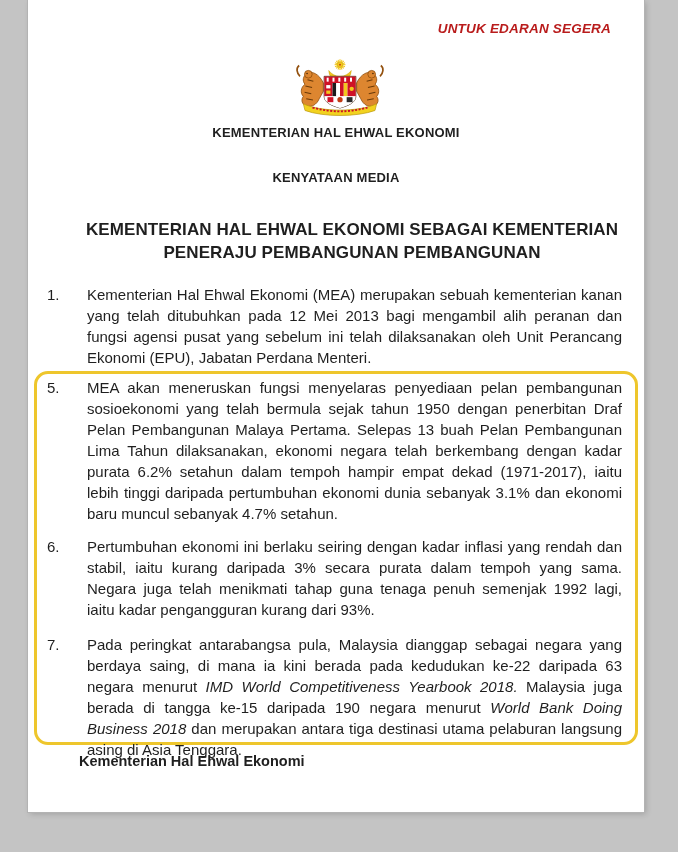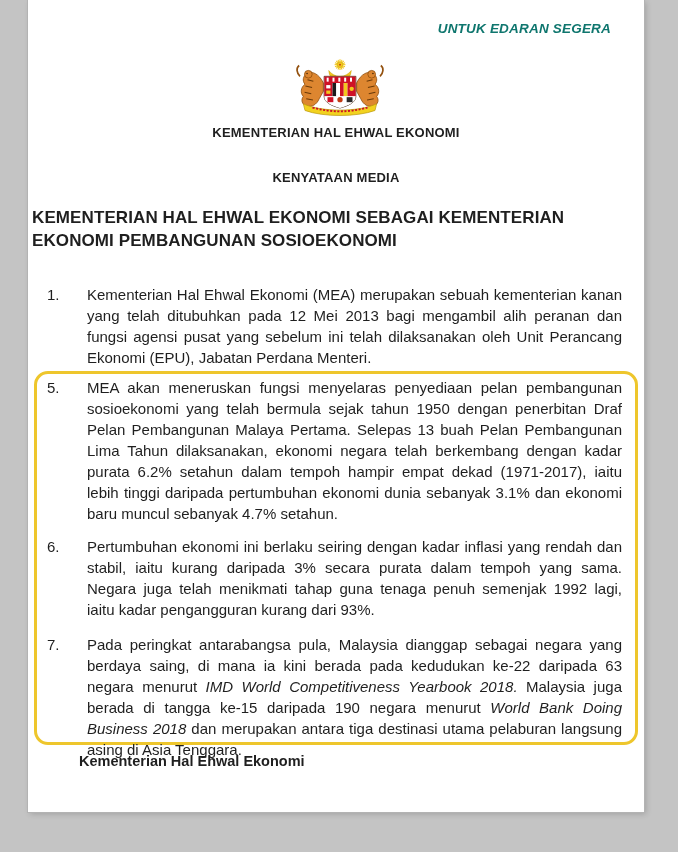--- a/index.html
+++ b/index.html
@@ -21,21 +21,21 @@
     background: #ffffff;
     box-shadow: 0 0 0 1px #b3b3b3, 2px 2px 6px rgba(0,0,0,0.18);
   }
   .notice {
     position: absolute;
     top: 21px;
     right: 33px;
     font-size: 13.5px;
     font-weight: bold;
     font-style: italic;
-    color: #0f766e;
+    color: #b91c1c;
     letter-spacing: 0.2px;
     white-space: nowrap;
   }
   .logo {
     position: absolute;
     top: 55px;
     left: 262px;
     width: 100px;
     height: 66px;
   }
@@ -58,21 +58,22 @@
     font-size: 13px;
     font-weight: bold;
     letter-spacing: 0.2px;
     margin-top: 28px;
   }
   .doc-title {
     position: absolute;
     top: 202px;
     left: 0;
     width: 100%;
-    margin: 4px;
+    margin: 16px;
+    text-align: center;
     font-size: 17px;
     font-weight: bold;
     line-height: 23px;
     letter-spacing: 0.1px;
   }
   .doc-title span { display: block; }
   .para {
     position: absolute;
     left: 19px;
     width: 575px;
@@ -184,21 +185,21 @@
       </g>
     </svg>
   </div>
 
   <div class="org-name">KEMENTERIAN HAL EHWAL EKONOMI</div>
 
   <div class="doc-type">KENYATAAN MEDIA</div>
 
   <h1 class="doc-title">
     <span>KEMENTERIAN HAL EHWAL EKONOMI SEBAGAI KEMENTERIAN</span>
-    <span>EKONOMI PEMBANGUNAN SOSIOEKONOMI</span>
+    <span>PENERAJU PEMBANGUNAN PEMBANGUNAN</span>
   </h1>
 
   <div class="para para-1">
     <div class="pnum">1.</div>
     <div class="ptext">Kementerian Hal Ehwal Ekonomi (MEA) merupakan sebuah kementerian kanan yang telah ditubuhkan pada 12 Mei 2013 bagi mengambil alih peranan dan fungsi agensi pusat yang sebelum ini telah dilaksanakan oleh Unit Perancang Ekonomi (EPU), Jabatan Perdana Menteri.</div>
   </div>
 
   <div class="hl-box"></div>
 
   <div class="para para-5">

